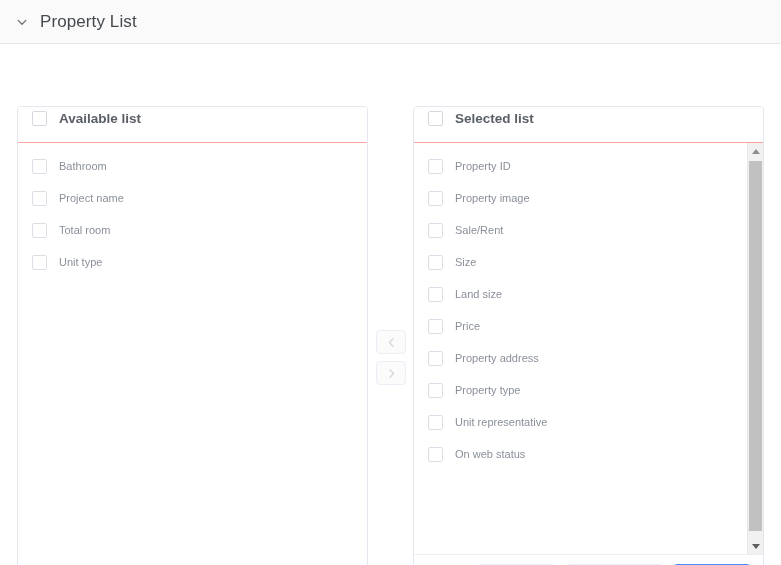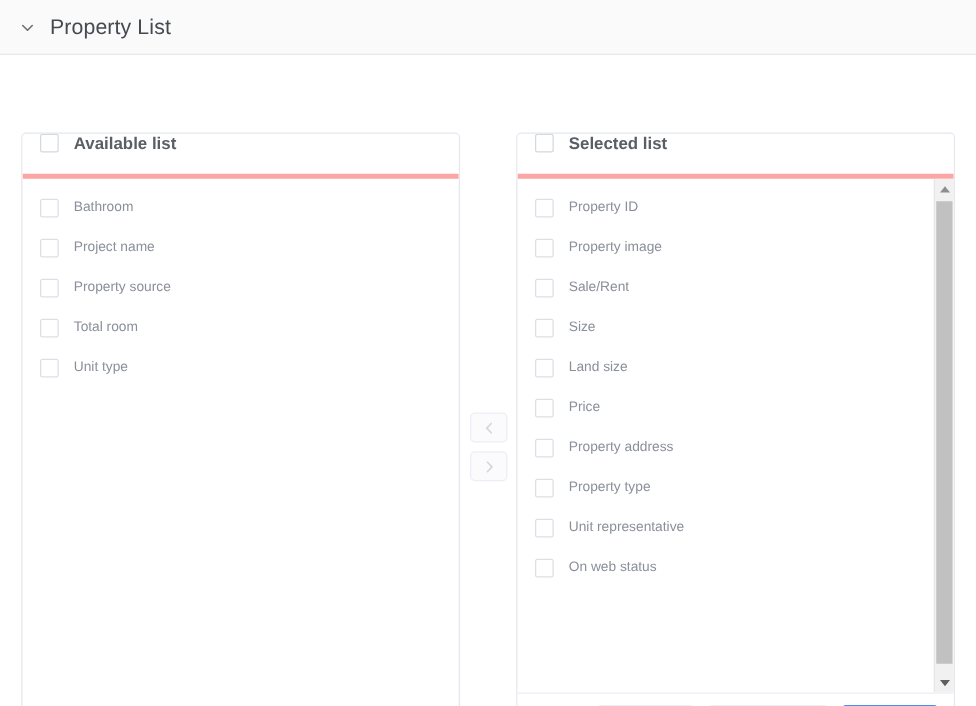--- a/index.html
+++ b/index.html
@@ -64,23 +64,23 @@
     flex-direction: column;
   }
   .panel.left  { left: 17px;  width: 351px; height: 496px; }
   .panel.right { left: 413px; width: 351px; height: 496px; }
 
   .panel-header {
     height: 36px;
     box-sizing: border-box;
     flex: none;
     display: flex;
-    align-items: flex-start;
-    padding: 0 0 0 14px;
-    border-bottom: 4px solid #fca5a5;
+    align-items: flex-end;
+    padding: 0 0 16px 14px;
+    border-bottom: 1px solid #fca5a5;
     background: #fff;
   }
   .panel-header .label {
     font-weight: bold;
     color: #5a5f66;
     font-size: 13.5px;
     margin-left: 12px;
   }
 
   .panel-body {
@@ -242,24 +242,20 @@
       <span class="label">Available list</span>
     </div>
     <div class="panel-body">
       <div class="list-item">
         <span class="cb"></span>
         <span class="label">Bathroom</span>
       </div>
       <div class="list-item">
         <span class="cb"></span>
         <span class="label">Project name</span>
-      </div>
-      <div class="list-item">
-        <span class="cb"></span>
-        <span class="label">Property source</span>
       </div>
       <div class="list-item">
         <span class="cb"></span>
         <span class="label">Total room</span>
       </div>
       <div class="list-item">
         <span class="cb"></span>
         <span class="label">Unit type</span>
       </div>
     </div>

